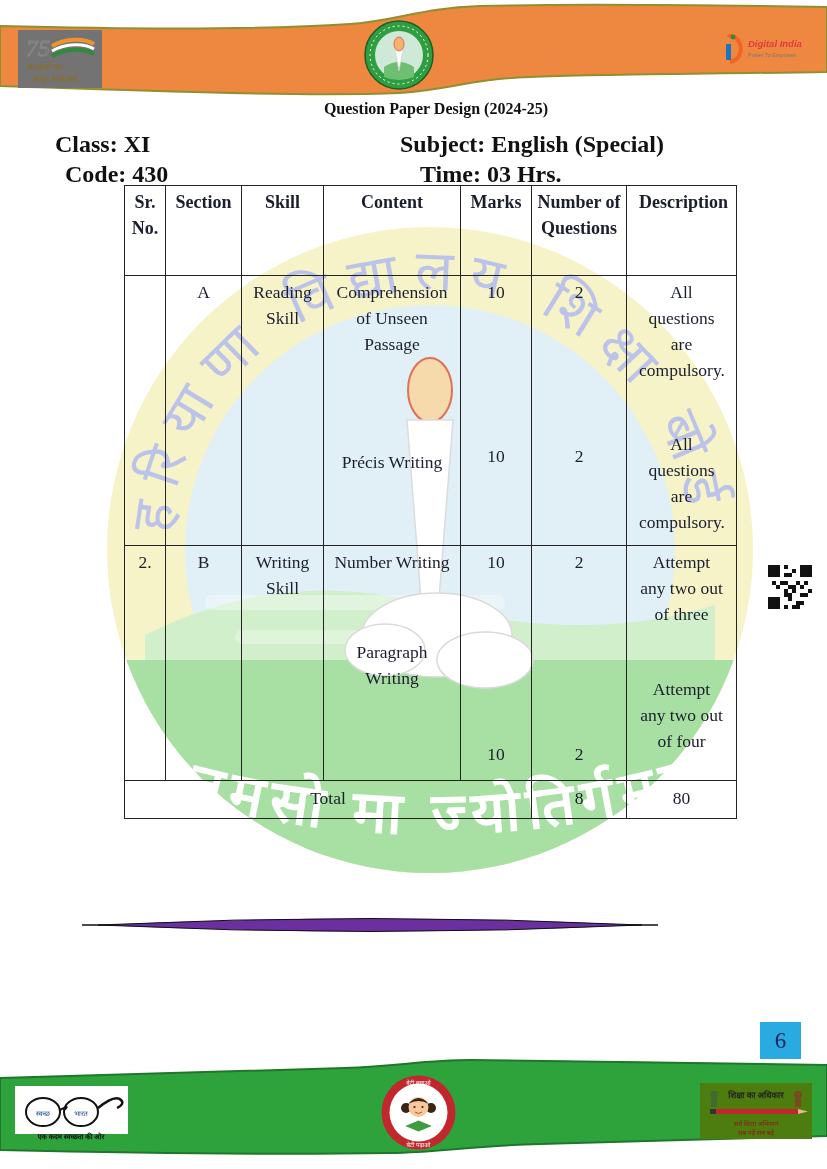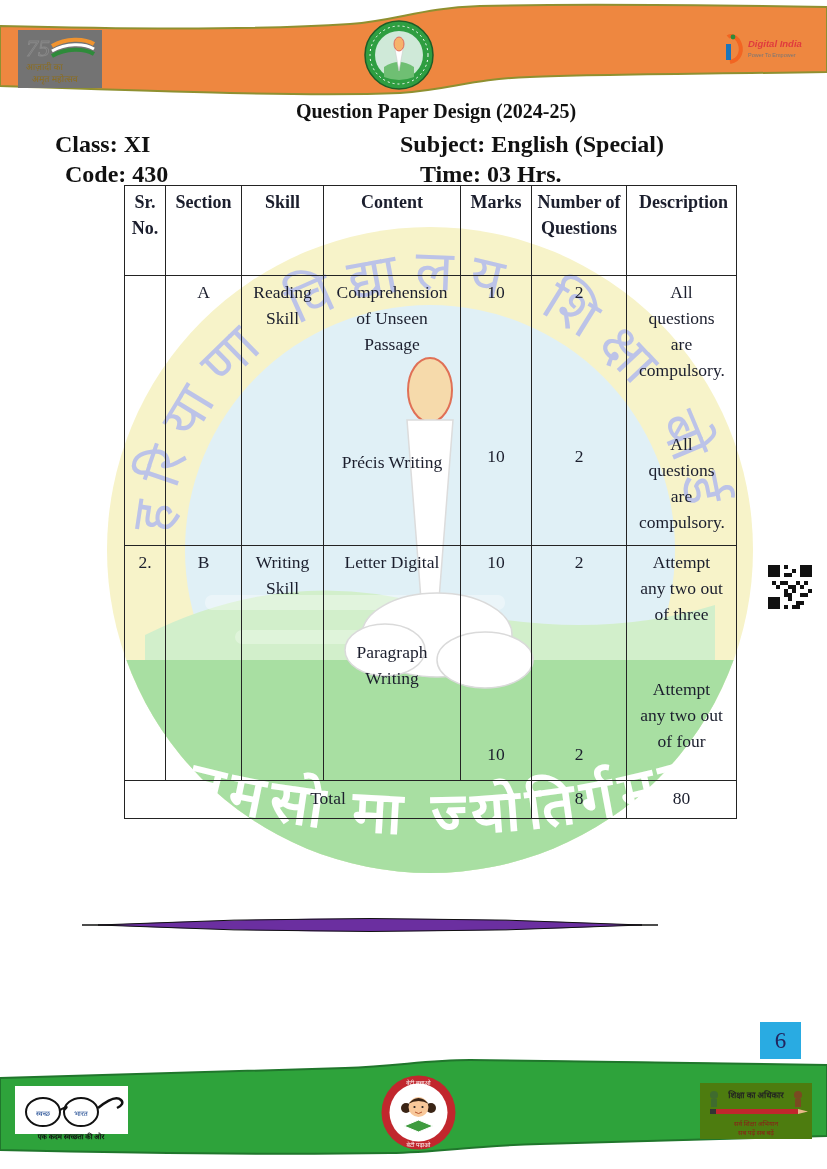--- a/index.html
+++ b/index.html
@@ -11,21 +11,21 @@
   #header-ribbon { top:0; height:100px; }
   #footer-ribbon { top:1056px; height:108px; }
 
   .logo-box { position:absolute; background:#737373; }
   #azadi-box   { left:18px; top:30px; width:84px; height:58px; }
   #board-seal  { left:364px; top:19px; width:70px; height:72px; }
   #digital-india { left:720px; top:28px; width:96px; height:44px; background:transparent; }
 
   
   .doc-title { position:absolute; top:100px; left:0; width:827px; text-align:center; text-indent:45px;
-               font-size:20px; font-weight:bold; color:#111; }
+               font-size:16px; font-weight:bold; color:#111; }
   .meta-label { position:absolute; font-size:24px; font-weight:bold; color:#111; white-space:nowrap; }
   #class-label   { left:55px;  top:131px; }
   #subject-label { left:400px; top:131px; }
   #code-label    { left:65px;  top:161px; }
   #time-label    { left:420px; top:161px; }
 
   
   #watermark { position:absolute; left:85px; top:205px; width:690px; height:690px; }
   #qr-code { position:absolute; left:768px; top:564px; width:44px; height:46px; }
 
@@ -218,21 +218,21 @@
           <div class="b1">All questions are compulsory.</div>
           <div class="b2">All questions are compulsory.</div>
         </td>
       </tr>
 
       <tr class="r2">
         <td class="c-sr">2.</td>
         <td class="c-section">B</td>
         <td class="c-skill">Writing Skill</td>
         <td class="c-content">
-          <div class="b1">Letter Digital</div>
+          <div class="b1">Number Writing</div>
           <div class="b2">Paragraph Writing</div>
         </td>
         <td class="c-marks">
           <div class="b1">10</div>
           <div class="b2">10</div>
         </td>
         <td class="c-num">
           <div class="b1">2</div>
           <div class="b2">2</div>
         </td>

